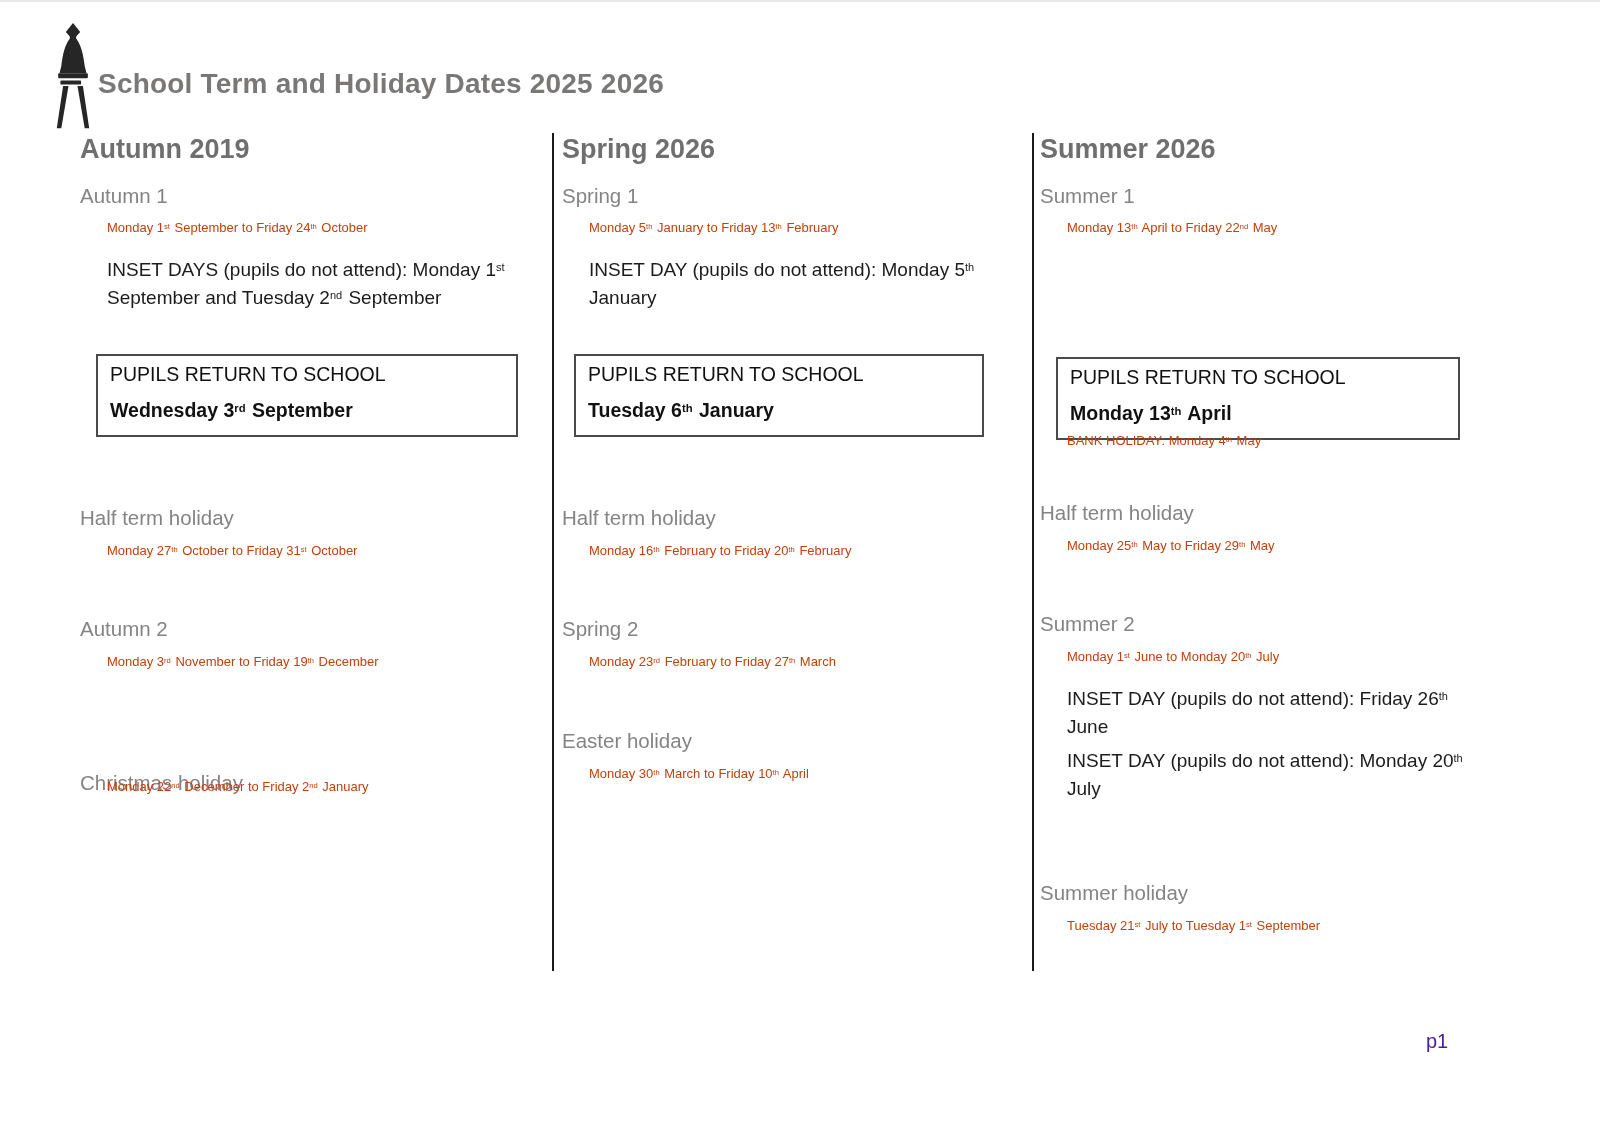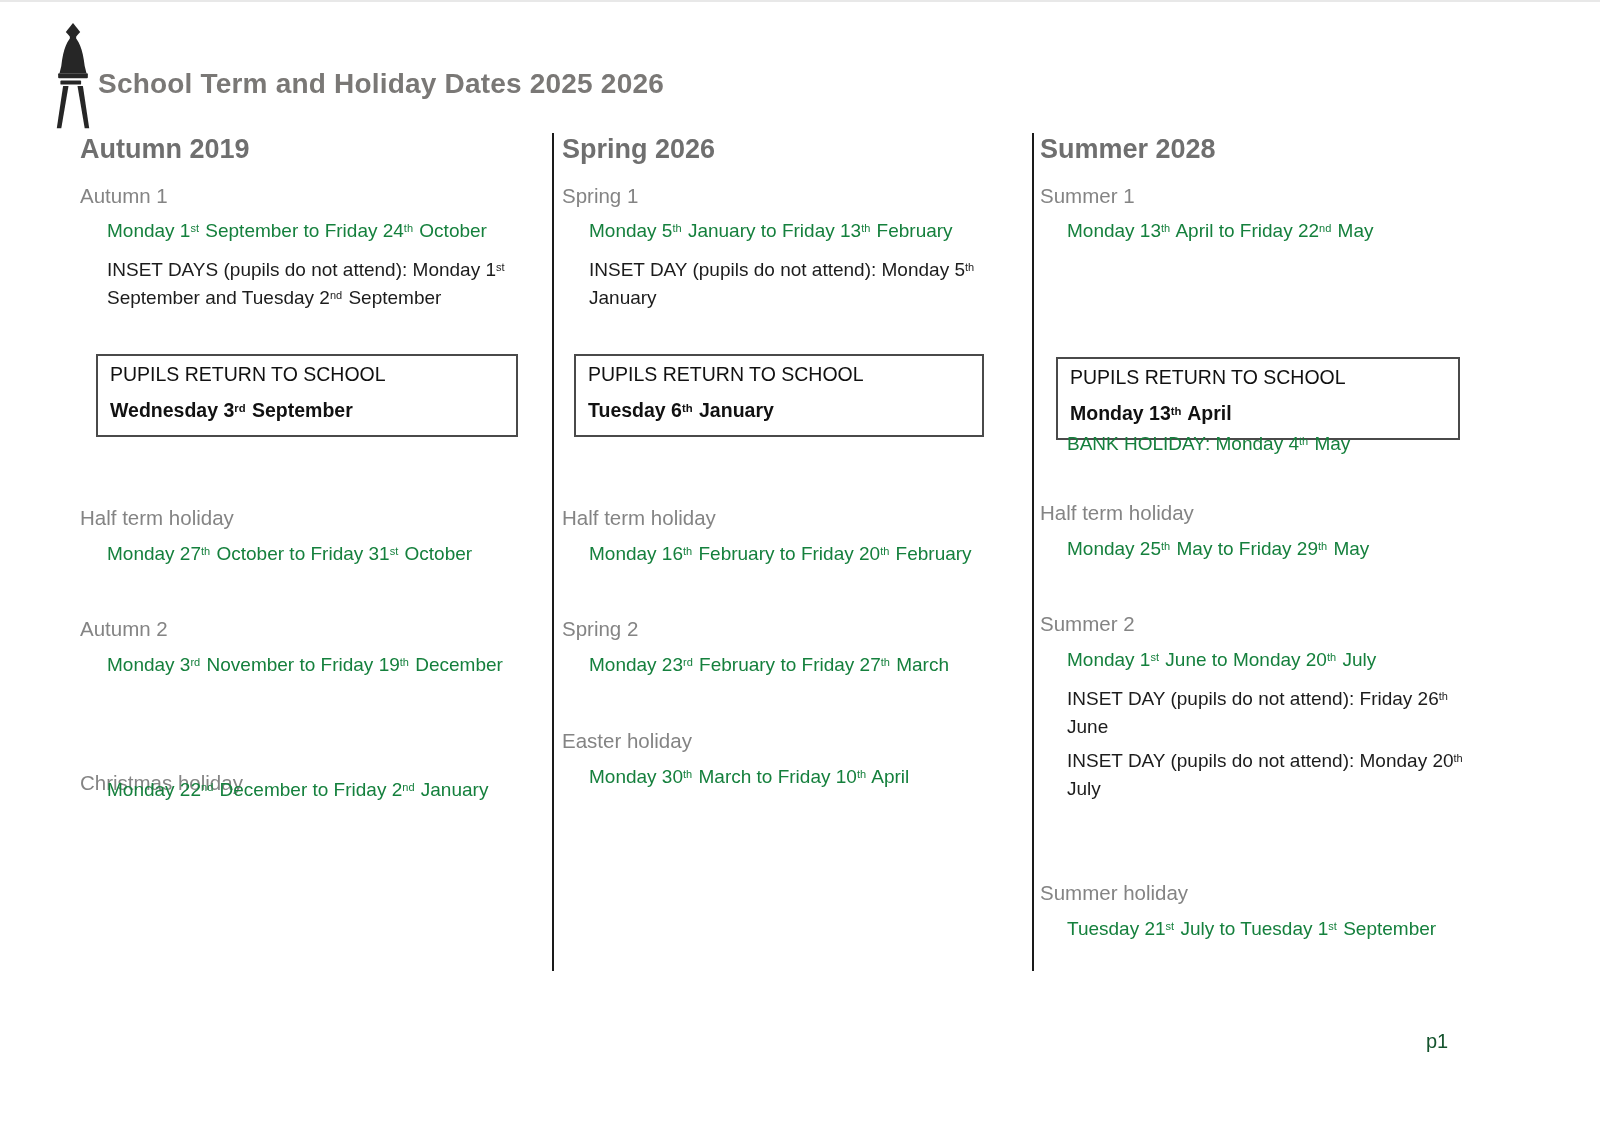--- a/index.html
+++ b/index.html
@@ -31,21 +31,21 @@
   .col-title{
     position:absolute;left:0;
     font-size:27px;font-weight:bold;color:#6f6f6f;white-space:nowrap;
   }
   .sec-label{
     position:absolute;left:0;
     font-size:20.5px;color:#848484;white-space:nowrap;
   }
   .body-line{
     position:absolute;left:27px;
-    font-size:19px;color:#15803d;white-space:nowrap;
+    font-size:13px;color:#c2410c;white-space:nowrap;
   }
   .body-par{
     position:absolute;left:27px;
     font-size:19px;color:#1c1c1c;line-height:25px;white-space:normal;
   }
   .return-box{
     position:absolute;
     border:2px solid #4a4a4a;
     padding:7px 12px 13px 12px;
     box-sizing:border-box;
@@ -54,21 +54,21 @@
   .return-heading{font-size:19.5px;font-weight:normal;color:#111;white-space:nowrap;}
   .return-date{font-size:19.5px;font-weight:bold;color:#111;margin-top:13px;white-space:nowrap;}
   sup{
     font-size:0.58em;
     vertical-align:baseline;
     position:relative;top:-0.45em;
     margin-right:1px;
   }
   .page-number{
     position:absolute;left:1426px;top:1028px;
-    font-size:20px;color:#14532d;
+    font-size:20px;color:#4c1d95;
   }
 </style>
 </head>
 <body>
 
 <div class="page">
 
   <svg class="logo" viewBox="0 0 60 120" aria-hidden="true">
     <g fill="#262626">
       <polygon points="30,1 38,11 30,20 22,11"></polygon>
@@ -122,21 +122,21 @@
     <div class="body-line" style="top:411px">Monday 16<sup>th</sup> February to Friday 20<sup>th</sup> February</div>
 
     <div class="sec-label" style="top:485px">Spring 2</div>
     <div class="body-line" style="top:522px">Monday 23<sup>rd</sup> February to Friday 27<sup>th</sup> March</div>
 
     <div class="sec-label" style="top:597px">Easter holiday</div>
     <div class="body-line" style="top:634px">Monday 30<sup>th</sup> March to Friday 10<sup>th</sup> April</div>
   </div>
 
   <div class="col c3">
-    <div class="col-title" style="top:2px">Summer 2028</div>
+    <div class="col-title" style="top:2px">Summer 2026</div>
     <div class="sec-label" style="top:52px">Summer 1</div>
     <div class="body-line" style="top:88px">Monday 13<sup>th</sup> April to Friday 22<sup>nd</sup> May</div>
 
     <div class="return-box" style="top:225px;left:16px;width:404px">
       <div class="return-heading">PUPILS RETURN TO SCHOOL</div>
       <div class="return-date">Monday 13<sup>th</sup> April</div>
     </div>
 
     <div class="body-line" style="top:301px">BANK HOLIDAY: Monday 4<sup>th</sup> May</div>
 

